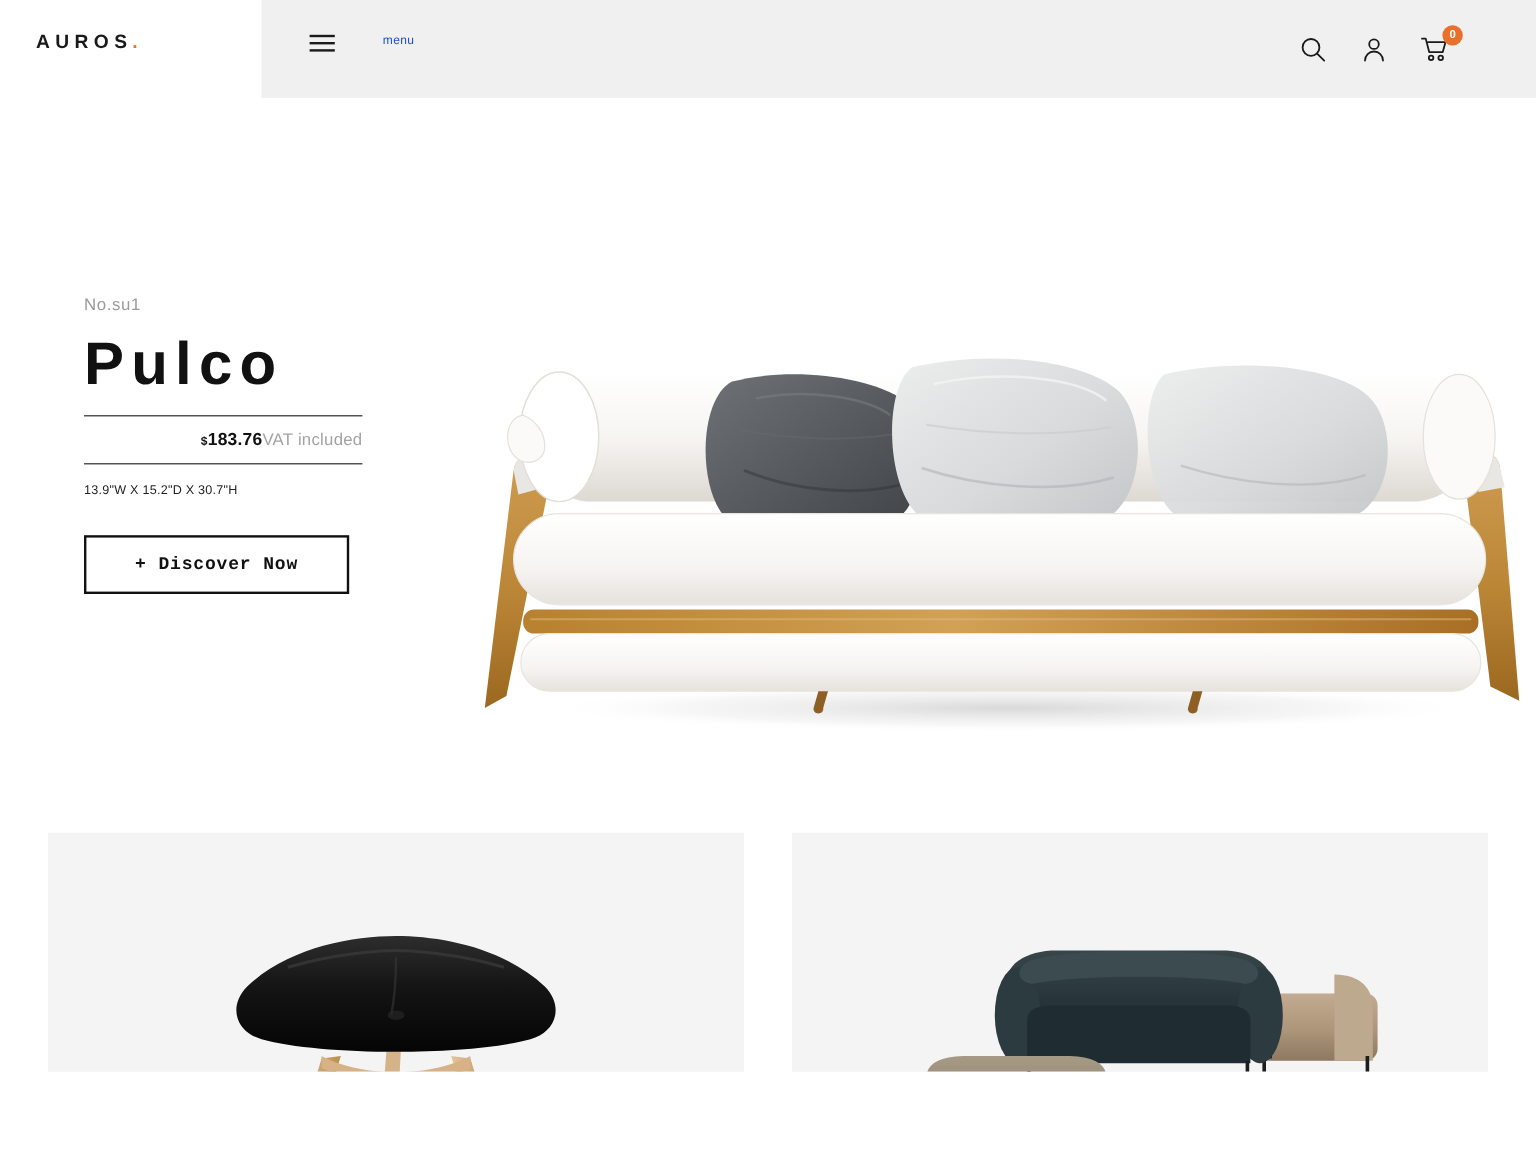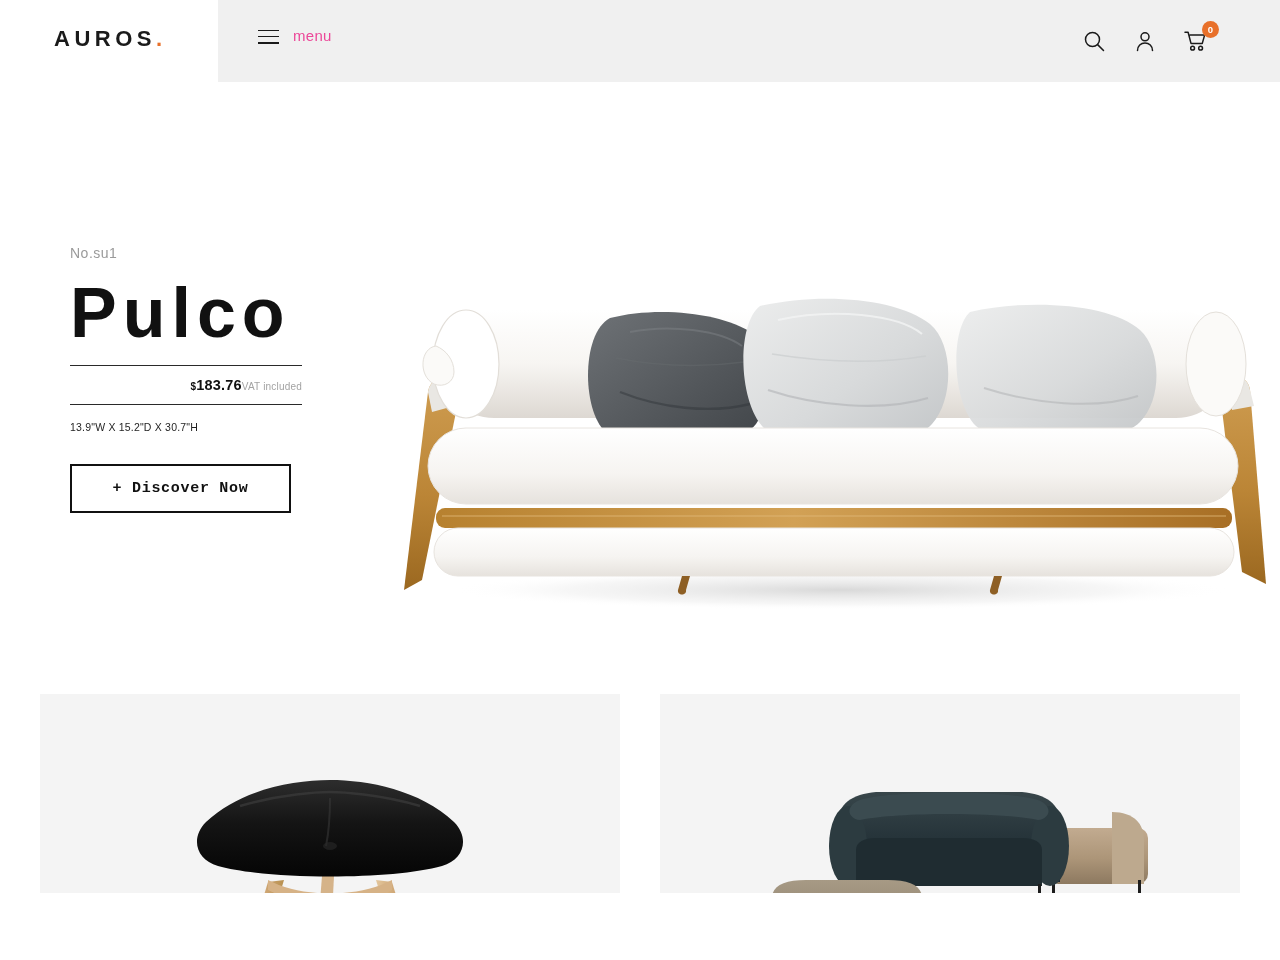--- a/index.html
+++ b/index.html
@@ -23,23 +23,23 @@
   .header-gray-panel {
     position: absolute;
     left: 218px;
     top: 0;
     right: 0;
     height: 82px;
     background: #f0f0f0;
   }
   .logo {
     position: absolute;
-    left: 54px;
+    left: 30px;
     top: 28px;
-    font-size: 22px;
+    font-size: 16px;
     font-weight: bold;
     letter-spacing: 4.5px;
     color: #1a1a1a;
     line-height: 1;
     user-select: none;
   }
   .logo-dot {
     color: #e8702a;
     letter-spacing: 0;
   }
@@ -61,25 +61,26 @@
     justify-content: space-between;
     padding-top: 1px;
   }
   .hamburger span {
     display: block;
     width: 21px;
     height: 1.6px;
     background: #1a1a1a;
   }
   .menu-label {
-    font-size: 15px;
-    color: #ec4899;
+    font-size: 10px;
+    color: #1d4ed8;
     letter-spacing: 0.3px;
     line-height: 1;
     padding-bottom: 1px;
+    margin-left: 26px;
   }
 
   .header-actions {
     position: absolute;
     right: 70px;
     top: 27px;
     display: flex;
     align-items: center;
     gap: 23px;
   }
@@ -127,21 +128,21 @@
     z-index: 5;
   }
   .product-ref {
     font-size: 14px;
     color: #9a9a9a;
     letter-spacing: 0.5px;
     line-height: 1;
     margin-bottom: 20px;
   }
   .product-title {
-    font-size: 70px;
+    font-size: 50px;
     font-weight: bold;
     letter-spacing: 6px;
     line-height: 0.95;
     color: #111111;
     margin-bottom: 18px;
     white-space: nowrap;
   }
   .price-block {
     width: 232px;
     border-top: 1px solid #2a2a2a;
@@ -157,21 +158,21 @@
     font-weight: bold;
     color: #111111;
     letter-spacing: 0.2px;
   }
   .price .cur {
     font-size: 10px;
     vertical-align: baseline;
     font-weight: bold;
   }
   .vat {
-    font-size: 10px;
+    font-size: 14px;
     color: #a3a3a3;
     letter-spacing: 0.2px;
   }
   .dims {
     margin-top: 16px;
     font-size: 10.5px;
     color: #1f1f1f;
     letter-spacing: 0.2px;
   }
   .discover-btn {

